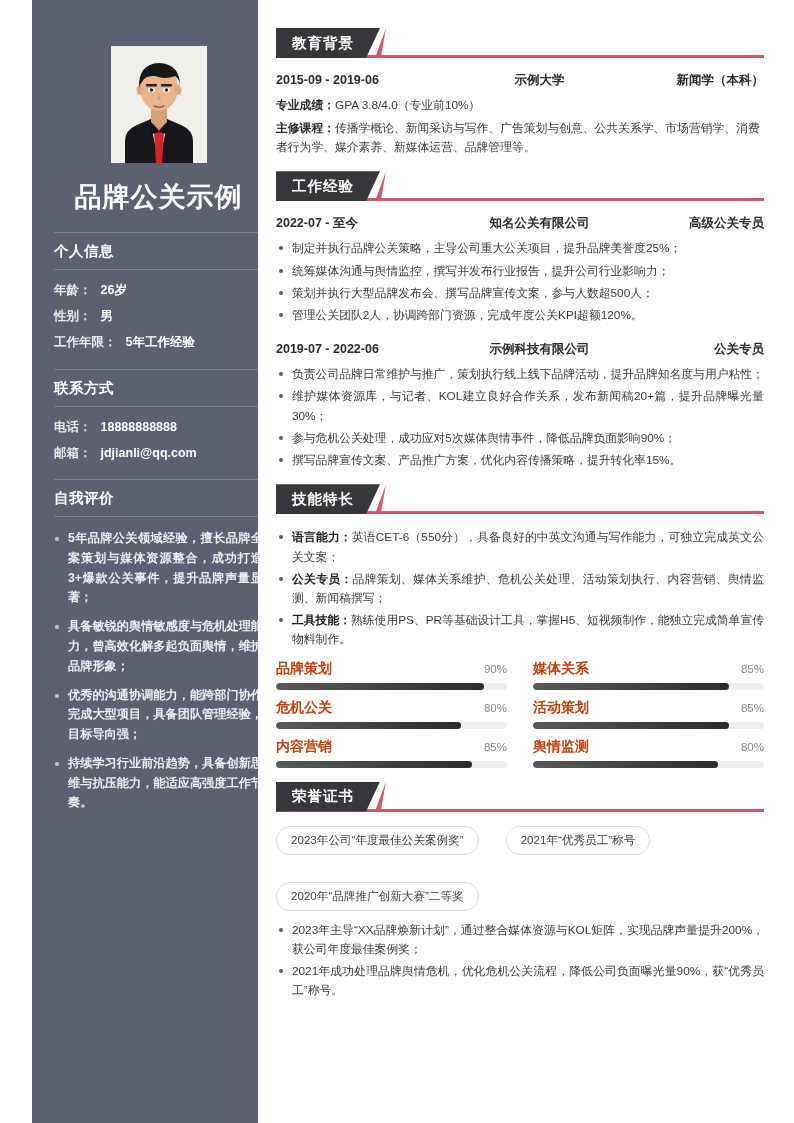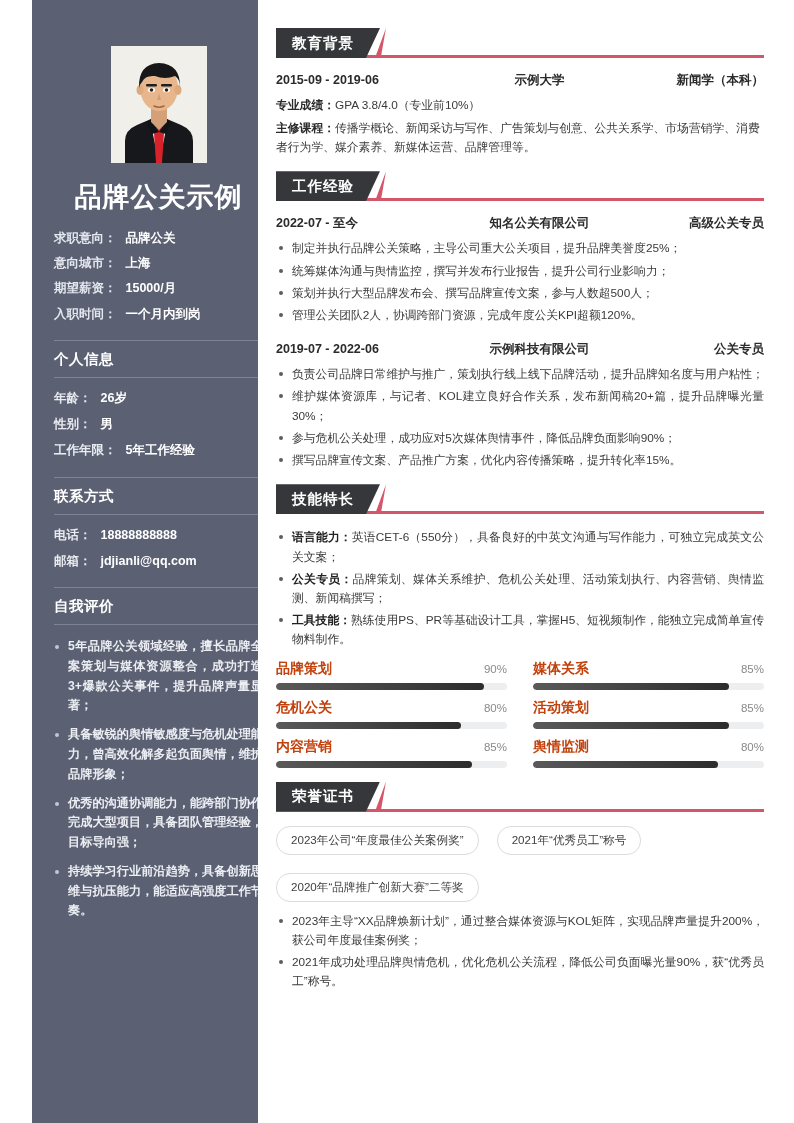--- a/index.html
+++ b/index.html
@@ -177,21 +177,21 @@
     height: 7px; border-radius: 4px;
     background: #eceef0;
     overflow: hidden;
   }
   .bar-fill {
     height: 100%; border-radius: 4px;
     background: linear-gradient(90deg, #5a5a5a 0%, #2c2c2c 100%);
   }
 
   
-  .chips { display: flex; flex-wrap: wrap; gap: 18px; margin-bottom: 10px; }
+  .chips { display: flex; flex-wrap: wrap; gap: 27px; margin-bottom: 10px; }
   .chip {
     border: 1px solid #dcdcdc;
     border-radius: 14px;
     padding: 6px 14px;
     font-size: 11.6px;
     color: #3f3f3f;
     background: #fff;
     white-space: nowrap;
   }
 </style>
@@ -234,38 +234,20 @@
           <circle cx="55.5" cy="44" r="1.8" fill="#2a1d16"></circle>
 
           <path d="M48 47 L46 54 L50 54 Z" fill="#d79e74"></path>
           <path d="M43 60 Q48 62.5 53 60" stroke="#a9663f" stroke-width="1.6" fill="none" stroke-linecap="round"></path>
         </svg>
       </div>
     </div>
 
     <div class="name">品牌公关示例</div>
 
-    <div class="intent-list">
-      <div class="intent-row">
-        <span class="k">求职意向：</span>
-        <span class="v">品牌公关</span>
-      </div>
-      <div class="intent-row">
-        <span class="k">意向城市：</span>
-        <span class="v">上海</span>
-      </div>
-      <div class="intent-row">
-        <span class="k">期望薪资：</span>
-        <span class="v">15000/月</span>
-      </div>
-      <div class="intent-row">
-        <span class="k">入职时间：</span>
-        <span class="v">一个月内到岗</span>
-      </div>
-    </div>
 
     <section class="sb-section">
       <div class="sb-title">个人信息</div>
       <div class="sb-body">
         <div class="kv-row">
           <span class="k">年龄：</span>
           <span class="v">26岁</span>
         </div>
         <div class="kv-row">
           <span class="k">性别：</span>

